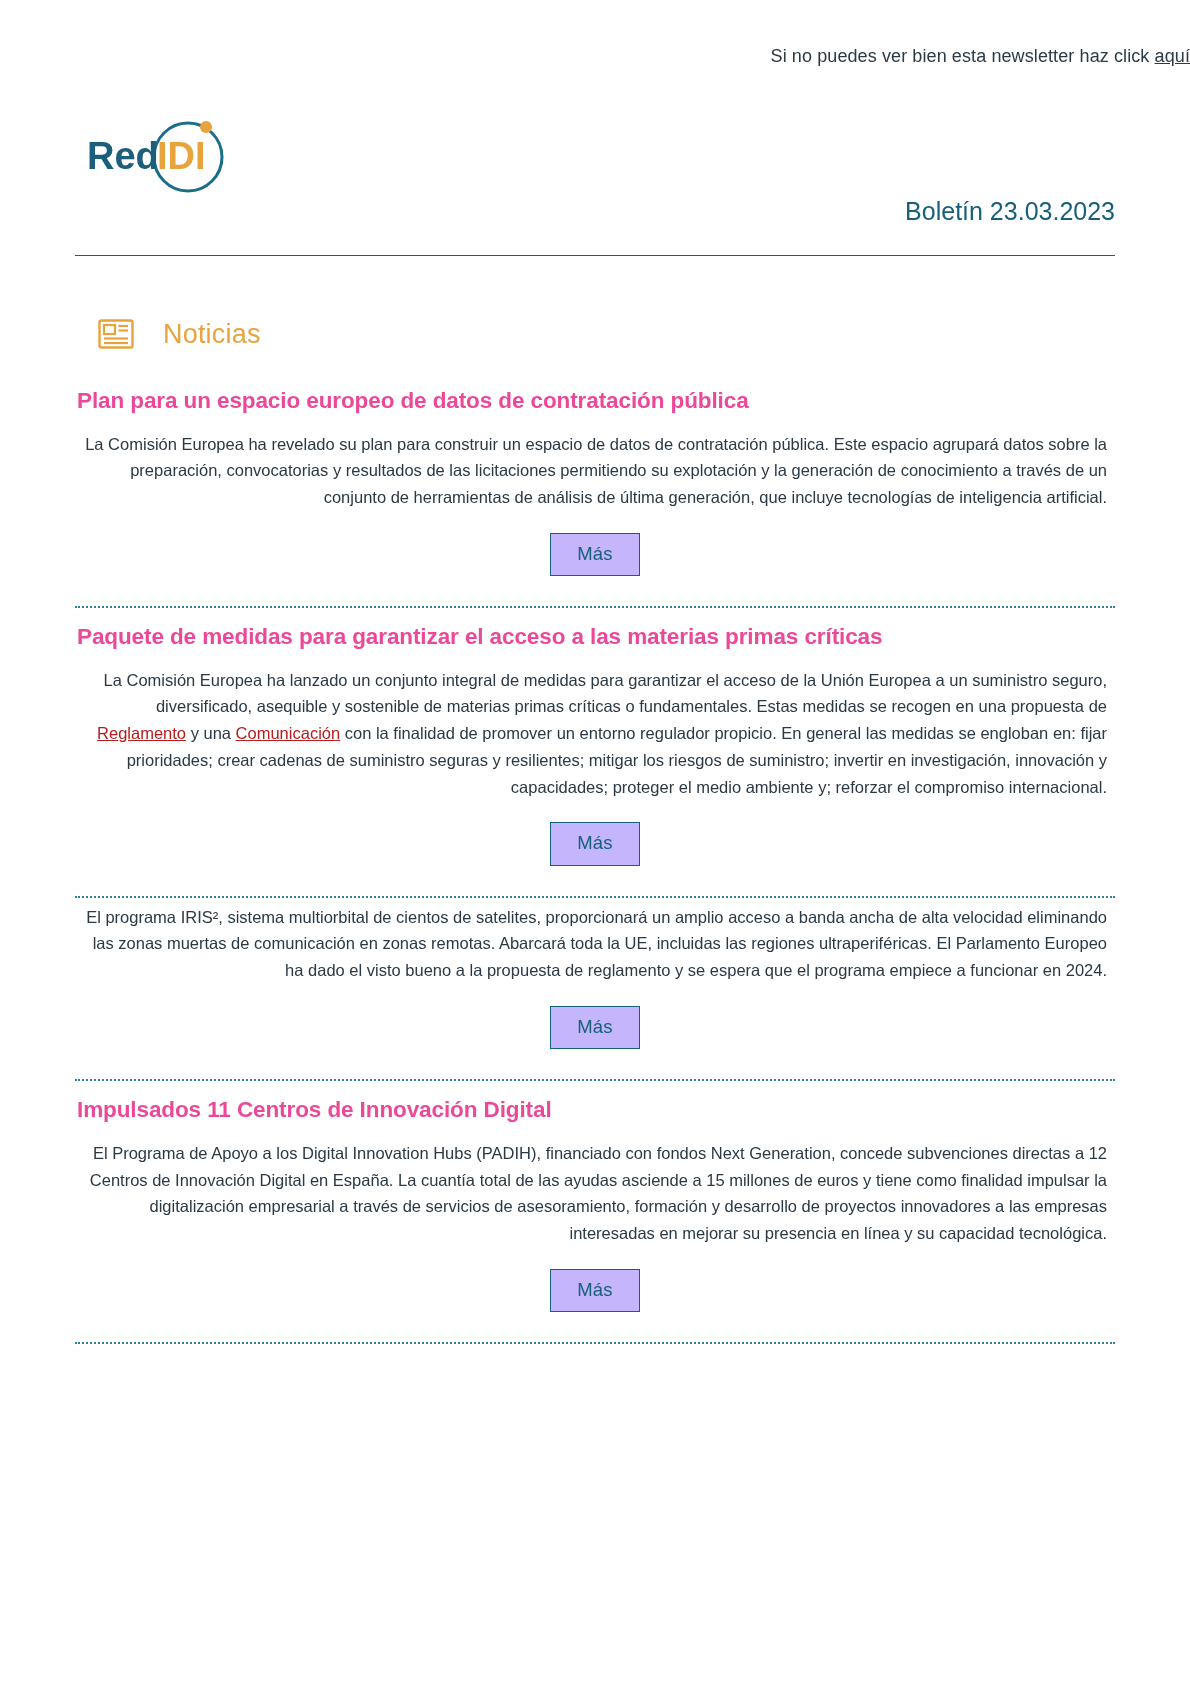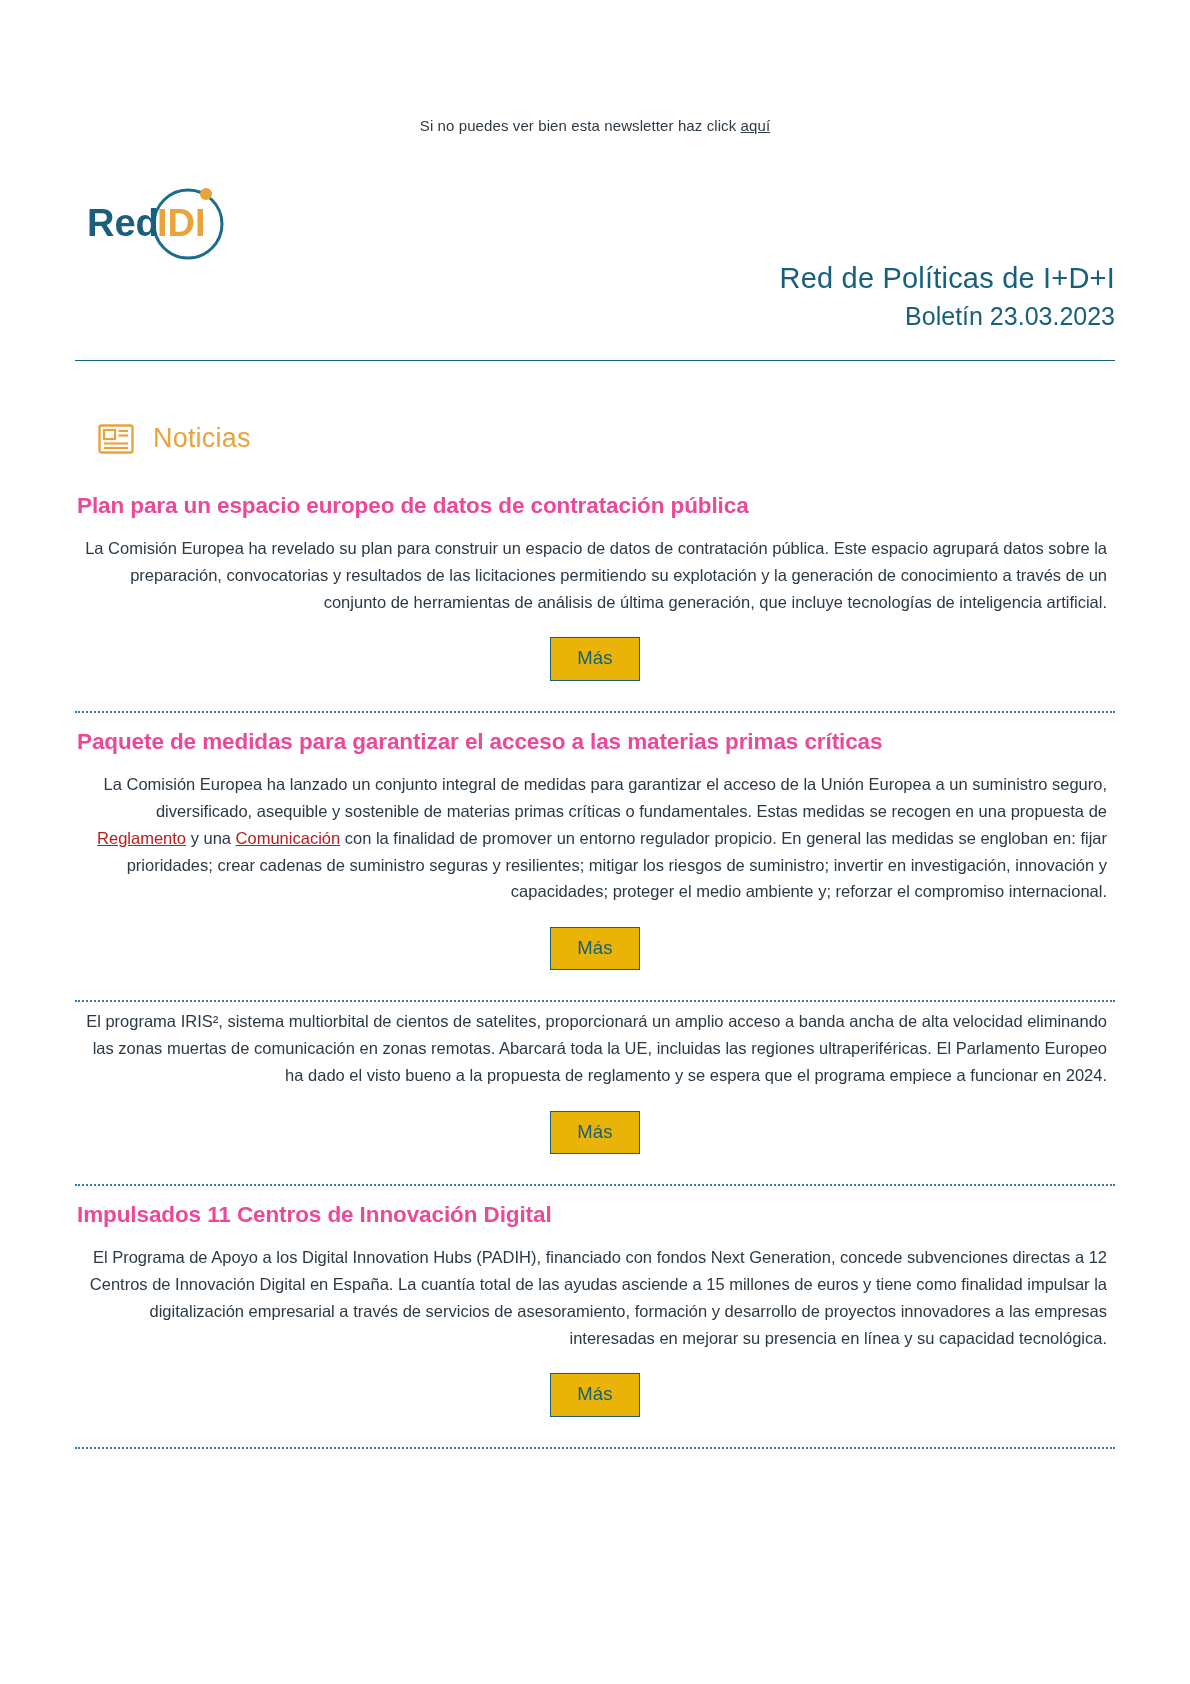--- a/index.html
+++ b/index.html
@@ -17,24 +17,24 @@
   .page {
     width: 1190px;
     min-height: 1684px;
     box-sizing: border-box;
     padding: 0;
     position: relative;
   }
 
   
   .preheader {
-    text-align: center;
-    font-size: 15px;
+    text-align: right;
+    font-size: 18px;
     color: #2d3a45;
-    padding-top: 117px;
+    padding-top: 46px;
     letter-spacing: 0.1px;
   }
   .preheader a {
     color: #2d3a45;
     text-decoration: underline;
   }
 
   
   .header {
     width: 1040px;
@@ -74,21 +74,21 @@
   }
 
   
   .section {
     width: 1040px;
     margin: 0 auto;
   }
   .section-head {
     display: flex;
     align-items: center;
-    gap: 16px;
+    gap: 26px;
     padding: 46px 0 18px 22px;
   }
   .section-head .sec-icon {
     width: 40px;
     height: 40px;
     flex: 0 0 auto;
   }
   .section-head .sec-title {
     font-size: 27px;
     color: #e8a33d;
@@ -124,21 +124,21 @@
   }
   .btn-row {
     display: flex;
     justify-content: center;
     margin-top: 22px;
   }
   .btn {
     display: inline-block;
     border: 1px solid #17607a;
     color: #17607a;
-    background: #eab308;
+    background: #c4b5fd;
     font-size: 18.5px;
     padding: 11px 26px 12px 26px;
     line-height: 1;
     text-decoration: none;
     letter-spacing: 0.2px;
   }
   .divider {
     border: none;
     border-top: 2px dotted #2f7fa3;
     margin: 8px 0 0 0;
@@ -158,21 +158,20 @@
     <div class="logo">
       <svg width="220" height="92" viewBox="0 0 220 92" xmlns="http://www.w3.org/2000/svg" aria-hidden="true">
         <circle cx="113" cy="48" r="34" fill="none" stroke="#1b6d8c" stroke-width="3"></circle>
         <circle cx="131" cy="18" r="6" fill="#e8a33d"></circle>
         <text x="12" y="60" font-family="Liberation Sans, sans-serif" font-size="38" font-weight="700" fill="#1b5f7d">Red</text>
         <text x="82" y="60" font-family="Liberation Sans, sans-serif" font-size="38" font-weight="700" fill="#e8a33d">IDI</text>
       </svg>
     </div>
 
     <div class="title-block">
-      <div class="title-main">Red de Políticas de I+D+I</div>
       <div class="title-sub">Boletín 23.03.2023</div>
     </div>
     <hr class="rule">
   </div>
 
   <div class="section">
 
     <div class="section-head">
       <span class="sec-icon">
         <svg width="40" height="40" viewBox="0 0 40 40" xmlns="http://www.w3.org/2000/svg">

